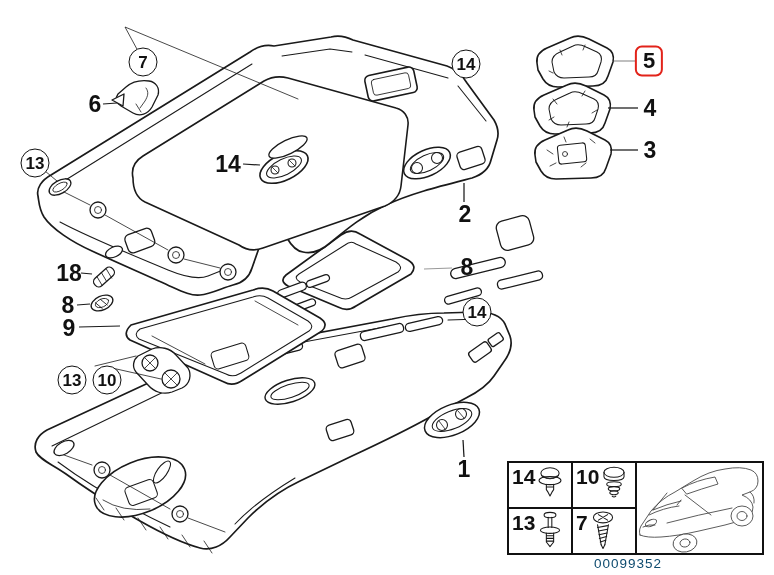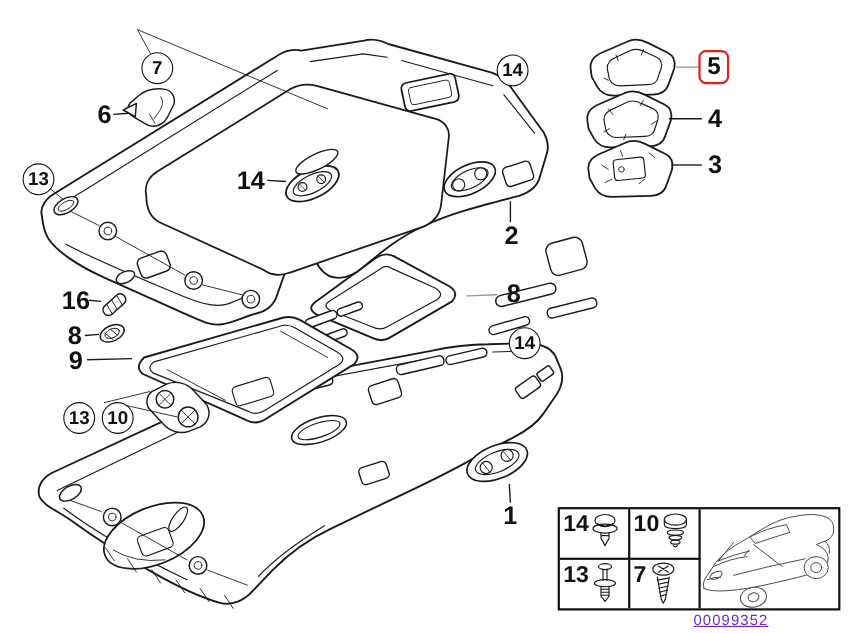--- a/index.html
+++ b/index.html
@@ -27,22 +27,22 @@
                      padding:2px 6px 3px 6px;font-size:22px;}
   
   .legend{position:absolute;left:507px;top:461px;width:257px;height:94px;
           border:2px solid #111;box-sizing:border-box;display:grid;
           grid-template-columns:64px 64px 1fr;grid-template-rows:1fr 1fr;background:#fff;}
   .lcell{border-right:2px solid #111;display:flex;align-items:flex-start;
          padding:2px 1px 0 3px;gap:1px;box-sizing:border-box;cursor:pointer;}
   .lcell.r1{border-bottom:2px solid #111;}
   .lcell .num{font-weight:bold;font-size:21px;line-height:1.1;color:#111;}
   .carcell{grid-column:3;grid-row:1 / 3;position:relative;}
-  .part-code{position:absolute;left:594px;top:556px;width:141px;text-align:center;
-             font-size:13.5px;letter-spacing:1px;color:#6d28d9;text-decoration:underline;}
+  .part-code{position:absolute;left:594px;top:556px;width:141px;text-align:left;
+             font-size:13.5px;letter-spacing:1px;color:#0c4a6e;}
 </style>
 </head>
 <body>
 
 <div class="stage">
 
   <svg class="art" width="774" height="575" viewBox="0 0 774 575">
 
     <defs>
       <path id="bzo" d="M537,63 C536,56 540,51 547,48 L570,38 C576,35 583,36 589,39 L607,48
@@ -247,21 +247,21 @@
   <div class="callout circle" style="left:143px;top:62px">7</div>
   <div class="callout" style="left:95px;top:104px">6</div>
   <div class="callout circle" style="left:35px;top:163px">13</div>
   <div class="callout" style="left:228px;top:164px">14</div>
   <div class="callout circle" style="left:466px;top:64px">14</div>
   <div class="callout highlight" style="left:649px;top:61px">5</div>
   <div class="callout" style="left:650px;top:108px">4</div>
   <div class="callout" style="left:650px;top:150px">3</div>
   <div class="callout" style="left:465px;top:214px">2</div>
   <div class="callout" style="left:467px;top:267px">8</div>
-  <div class="callout" style="left:69px;top:273px">16</div>
+  <div class="callout" style="left:69px;top:273px">18</div>
   <div class="callout" style="left:68px;top:305px">8</div>
   <div class="callout" style="left:69px;top:328px">9</div>
   <div class="callout circle" style="left:72px;top:380px">13</div>
   <div class="callout circle" style="left:107px;top:380px">10</div>
   <div class="callout circle" style="left:477px;top:312px">14</div>
   <div class="callout" style="left:464px;top:469px">1</div>
 
   <div class="legend">
     <div class="lcell r1">
       <span class="num">14</span>

